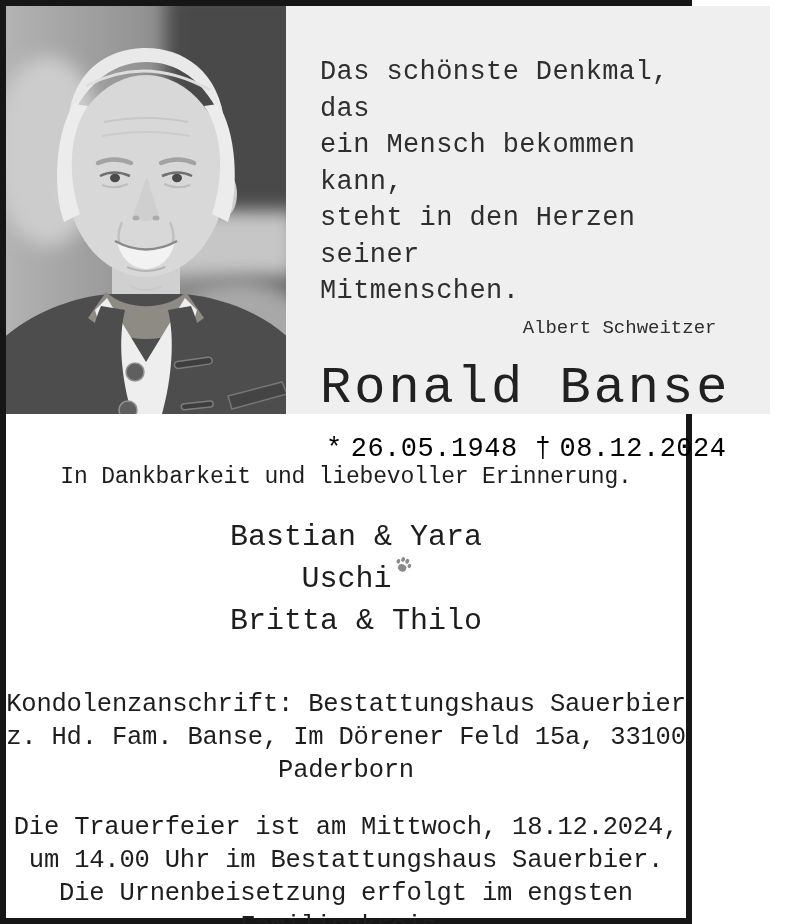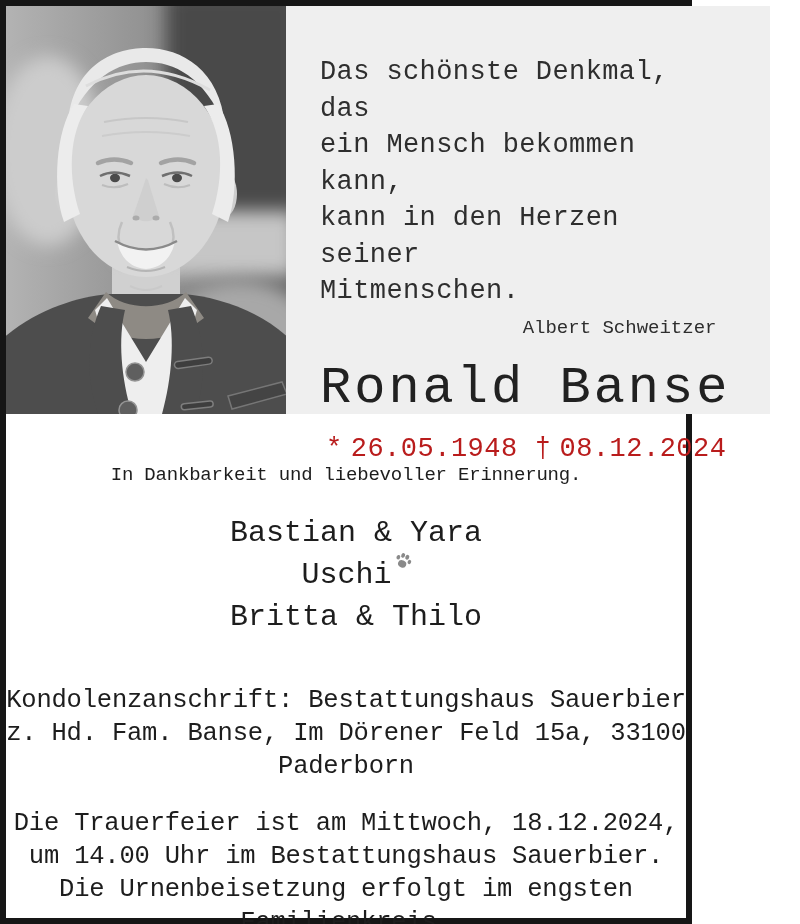--- a/index.html
+++ b/index.html
@@ -25,27 +25,27 @@
     color: #2b2b2b;
   }
   .quote { font-size: 27px; line-height: 36.5px; letter-spacing: 0.4px; color: #2e2e2e; }
   .attribution { text-align: right; font-size: 19px; margin-top: 7px; padding-right: 14px; color: #2e2e2e; }
   .name {
     text-align: left; font-size: 52px; letter-spacing: 3px;
     color: #212121; margin-top: 20px; font-weight: 400; white-space: nowrap;
   }
   .dates {
     display: flex; justify-content: space-between;
-    font-size: 27px; color: #b91c1c; margin-top: 16px;
+    font-size: 27px; color: #000000; margin-top: 16px;
     padding: 0 4px 0 6px; letter-spacing: 0.5px; text-align: center;
   }
   .dates .sym { margin-right: 8px; }
   
   .bottom { flex: 1; text-align: center; color: #1d1d1d; }
-  .remembrance { margin-top: 50px; font-size: 19px; letter-spacing: -0.2px; }
+  .remembrance { margin-top: 50px; font-size: 23px; letter-spacing: -0.2px; }
   .mourners { margin-top: 26px; font-size: 30px; line-height: 42px; margin-left: 20px; }
   .mourner-row { position: relative; }
   .paw {
     display: inline-block; position: relative; top: -13px; left: 2px;
     width: 19px; height: 19px;
   }
   .condolence { margin-top: 46px; font-size: 25.5px; line-height: 33px; letter-spacing: -0.2px; }
   .service { margin-top: 24px; font-size: 25.5px; line-height: 33px; letter-spacing: -0.2px; }
 </style>
 </head>
@@ -129,21 +129,21 @@
         <rect x="168" y="356" width="38" height="7" rx="3.5" transform="rotate(-8 168 356)" fill="#3e3e3e" stroke="#7d7d7d" stroke-width="1.5"></rect>
         <rect x="175" y="398" width="32" height="6" rx="3" transform="rotate(-6 175 398)" fill="#3e3e3e" stroke="#7d7d7d" stroke-width="1.5"></rect>
         <path d="M222,390 L276,376 L281,388 L226,403 Z" fill="#444444" stroke="#767676" stroke-width="1.5"></path>
       </svg>
     </div>
 
     <div class="panel">
       <div class="quote">
         <div>Das schönste Denkmal, das</div>
         <div>ein Mensch bekommen kann,</div>
-        <div>kann in den Herzen seiner</div>
+        <div>steht in den Herzen seiner</div>
         <div>Mitmenschen.</div>
       </div>
       <div class="attribution">Albert Schweitzer</div>
       <div class="name">Ronald Banse</div>
       <div class="dates">
         <span><span class="sym">*</span><span>26.05.1948</span></span>
         <span><span class="sym">†</span><span>08.12.2024</span></span>
       </div>
     </div>
   </div>

